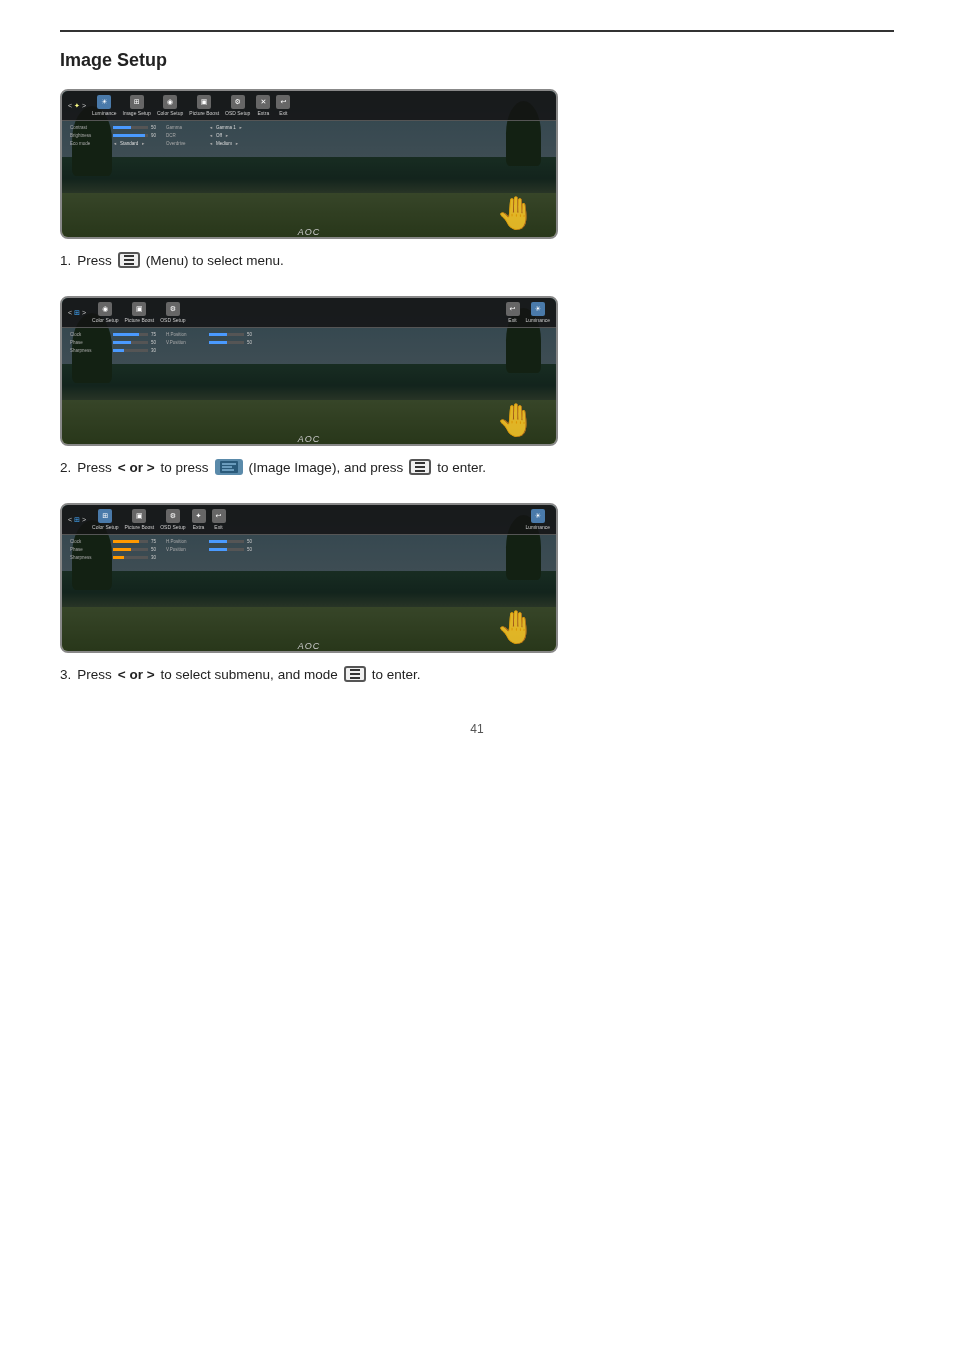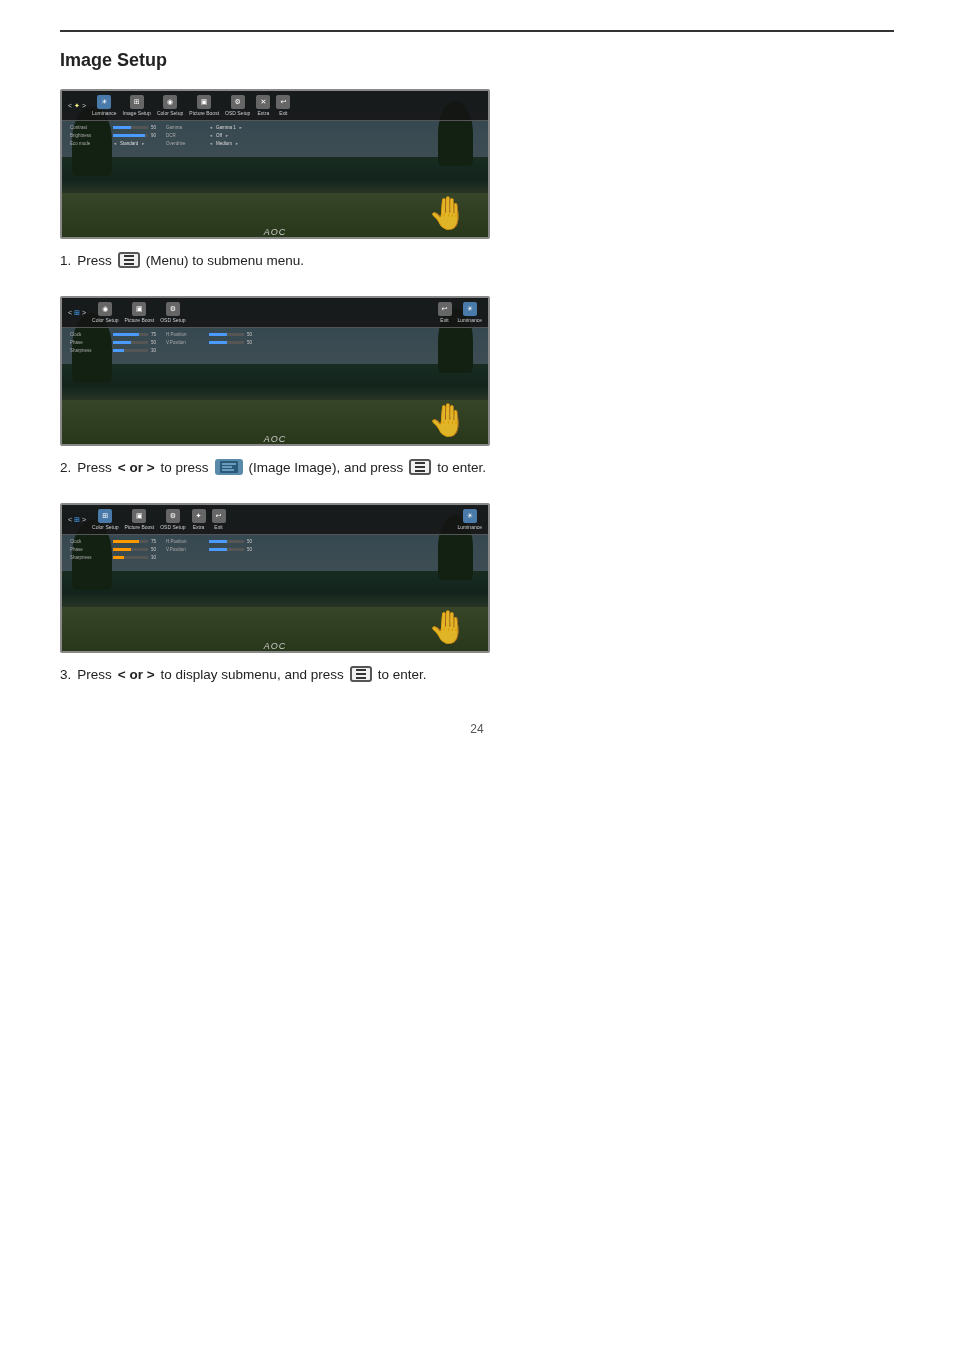--- a/index.html
+++ b/index.html
@@ -18,27 +18,27 @@
     .page-title {
       font-size: 18px;
       font-weight: bold;
       margin: 18px 60px 18px 60px;
     }
     .section {
       margin: 0 60px 28px 60px;
     }
     
     .monitor-screenshot {
-      width: 430px;
+      width: 498px;
       height: 150px;
       border: 2px solid #888;
       background: linear-gradient(to bottom, #5a8a6a 0%, #3a6a50 40%, #2a5040 60%, #8a9a6a 80%, #aab07a 100%);
       position: relative;
       overflow: hidden;
-      border-radius: 2px;
+      border-radius: 8px;
     }
     .monitor-screenshot .sky {
       position: absolute;
       top: 0; left: 0; right: 0;
       height: 45%;
       background: linear-gradient(to bottom, #6a9aaa 0%, #8aaaba 100%);
     }
     .monitor-screenshot .ground {
       position: absolute;
       bottom: 0; left: 0; right: 0;
@@ -318,21 +318,21 @@
   <div class="step-text">
     <span class="step-num">1.</span>
     <span>Press</span>
     <span class="menu-btn-icon">
       <span class="bar-group">
         <span class="mbar"></span>
         <span class="mbar"></span>
         <span class="mbar"></span>
       </span>
     </span>
-    <span>(Menu) to submenu menu.</span>
+    <span>(Menu) to select menu.</span>
   </div>
 </div>
 
 <div class="section">
   <div style="position:relative; display:inline-block;">
     <div class="monitor-screenshot">
       <div class="sky"></div>
       <div class="ground"></div>
       <div class="tree-left"></div>
       <div class="tree-right"></div>
@@ -522,27 +522,27 @@
       </div>
       <div class="hand-icon">🤚</div>
     </div>
   </div>
 
   
   <div class="step-text">
     <span class="step-num">3.</span>
     <span>Press</span>
     <strong>&lt; or &gt;</strong>
-    <span>to display submenu, and press</span>
+    <span>to select submenu, and mode</span>
     <span class="menu-btn-icon">
       <span class="bar-group">
         <span class="mbar"></span>
         <span class="mbar"></span>
         <span class="mbar"></span>
       </span>
     </span>
     <span>to enter.</span>
   </div>
 </div>
 
 <div class="page-footer">
-  <span>24</span>
+  <span>41</span>
 </div>
 
 </body></html>

